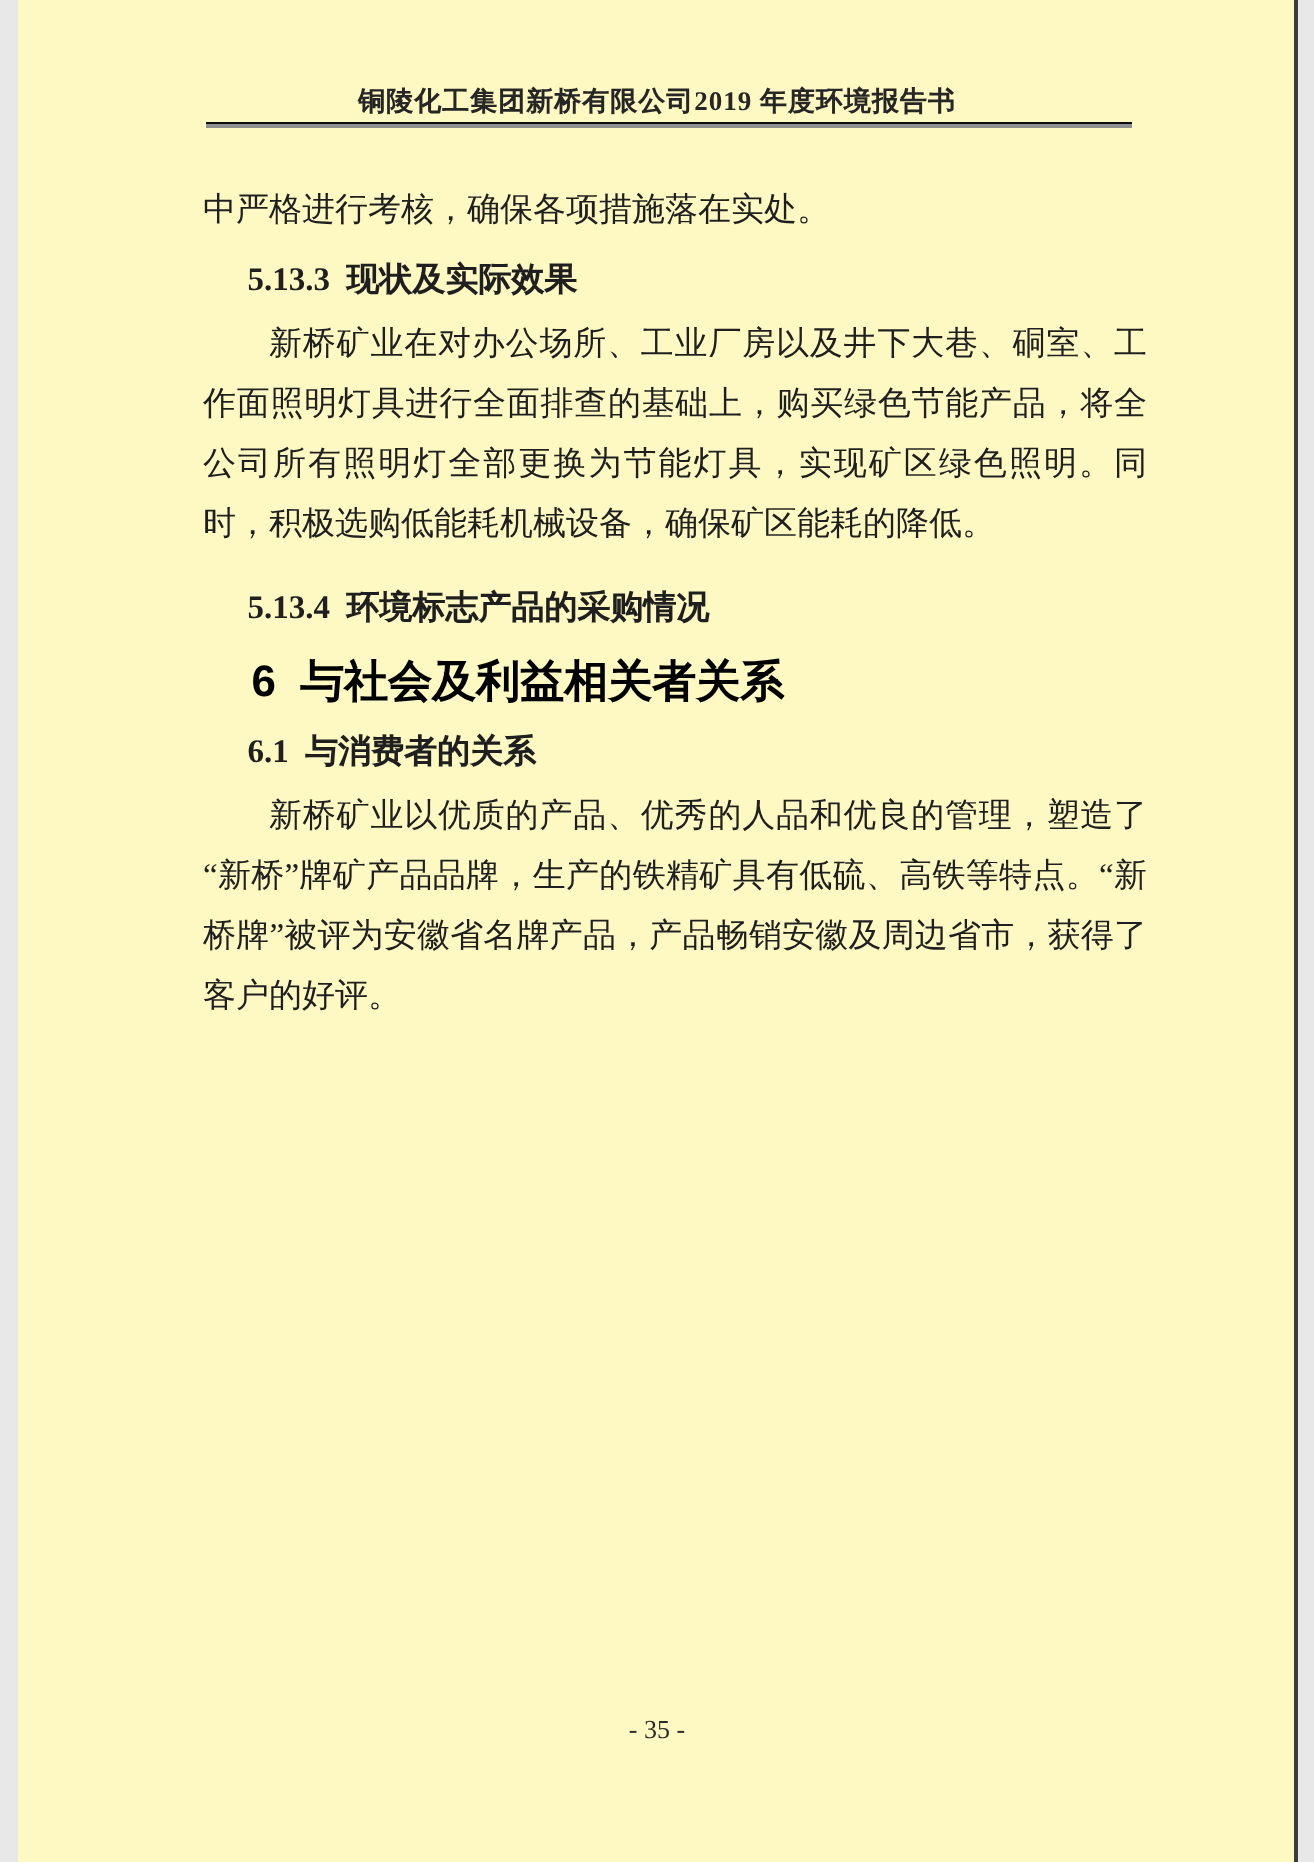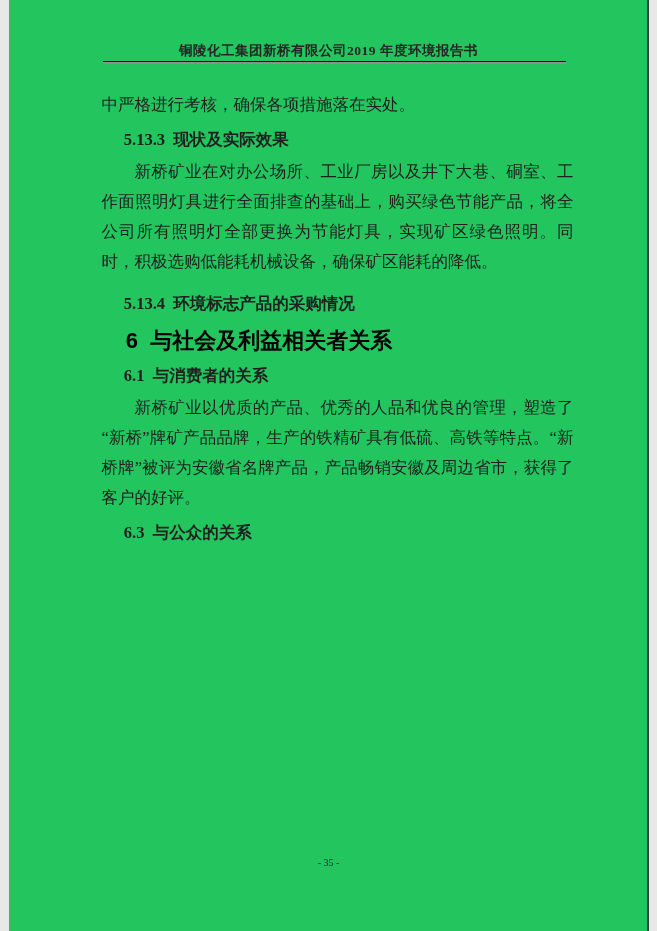--- a/index.html
+++ b/index.html
@@ -2,21 +2,21 @@
 <html><head>
 <meta charset="utf-8">
 <style>
   * { margin: 0; padding: 0; box-sizing: border-box; }
   html, body { background: #e8e8e8; }
   .page {
     position: relative;
     width: 640px;
     height: 931px;
     margin: 0 auto;
-    background: #22c55e;
+    background: #fef9c3;
     overflow: hidden;
     font-family: "Liberation Serif", "DejaVu Serif", serif;
     color: #1f1f1f;
   }
   .scan-edge-right {
     position: absolute;
     top: 0;
     right: 0;
     width: 2px;
     height: 100%;
@@ -70,21 +70,21 @@
     white-space: pre-wrap;
     margin-top: 7px;
     margin-bottom: 3px;
   }
   .footer-page-number {
     position: absolute;
     top: 857px;
     left: 0;
     width: 100%;
     text-align: center;
-    font-size: 10px;
+    font-size: 13px;
     color: #2a2a2a;
   }
 </style>
 </head>
 <body>
 
 <div class="page">
 
   <div class="header-title">铜陵化工集团新桥有限公司2019 年度环境报告书</div>
 
@@ -102,21 +102,20 @@
 
 
     <p class="chapter-heading">6  与社会及利益相关者关系</p>
 
     <p class="sub-heading">6.1  与消费者的关系</p>
 
     <p class="para">新桥矿业以优质的产品、优秀的人品和优良的管理，塑造了 “新桥”牌矿产品品牌，生产的铁精矿具有低硫、高铁等特点。“新桥牌”被评为安徽省名牌产品，产品畅销安徽及周边省市，获得了客户的好评。</p>
 
 
 
-    <p class="sub-heading">6.3  与公众的关系</p>
 
   </div>
 
   <div class="footer-page-number">- 35 -</div>
 
   <div class="scan-edge-right"></div>
 
 </div>
 
 </body></html>

